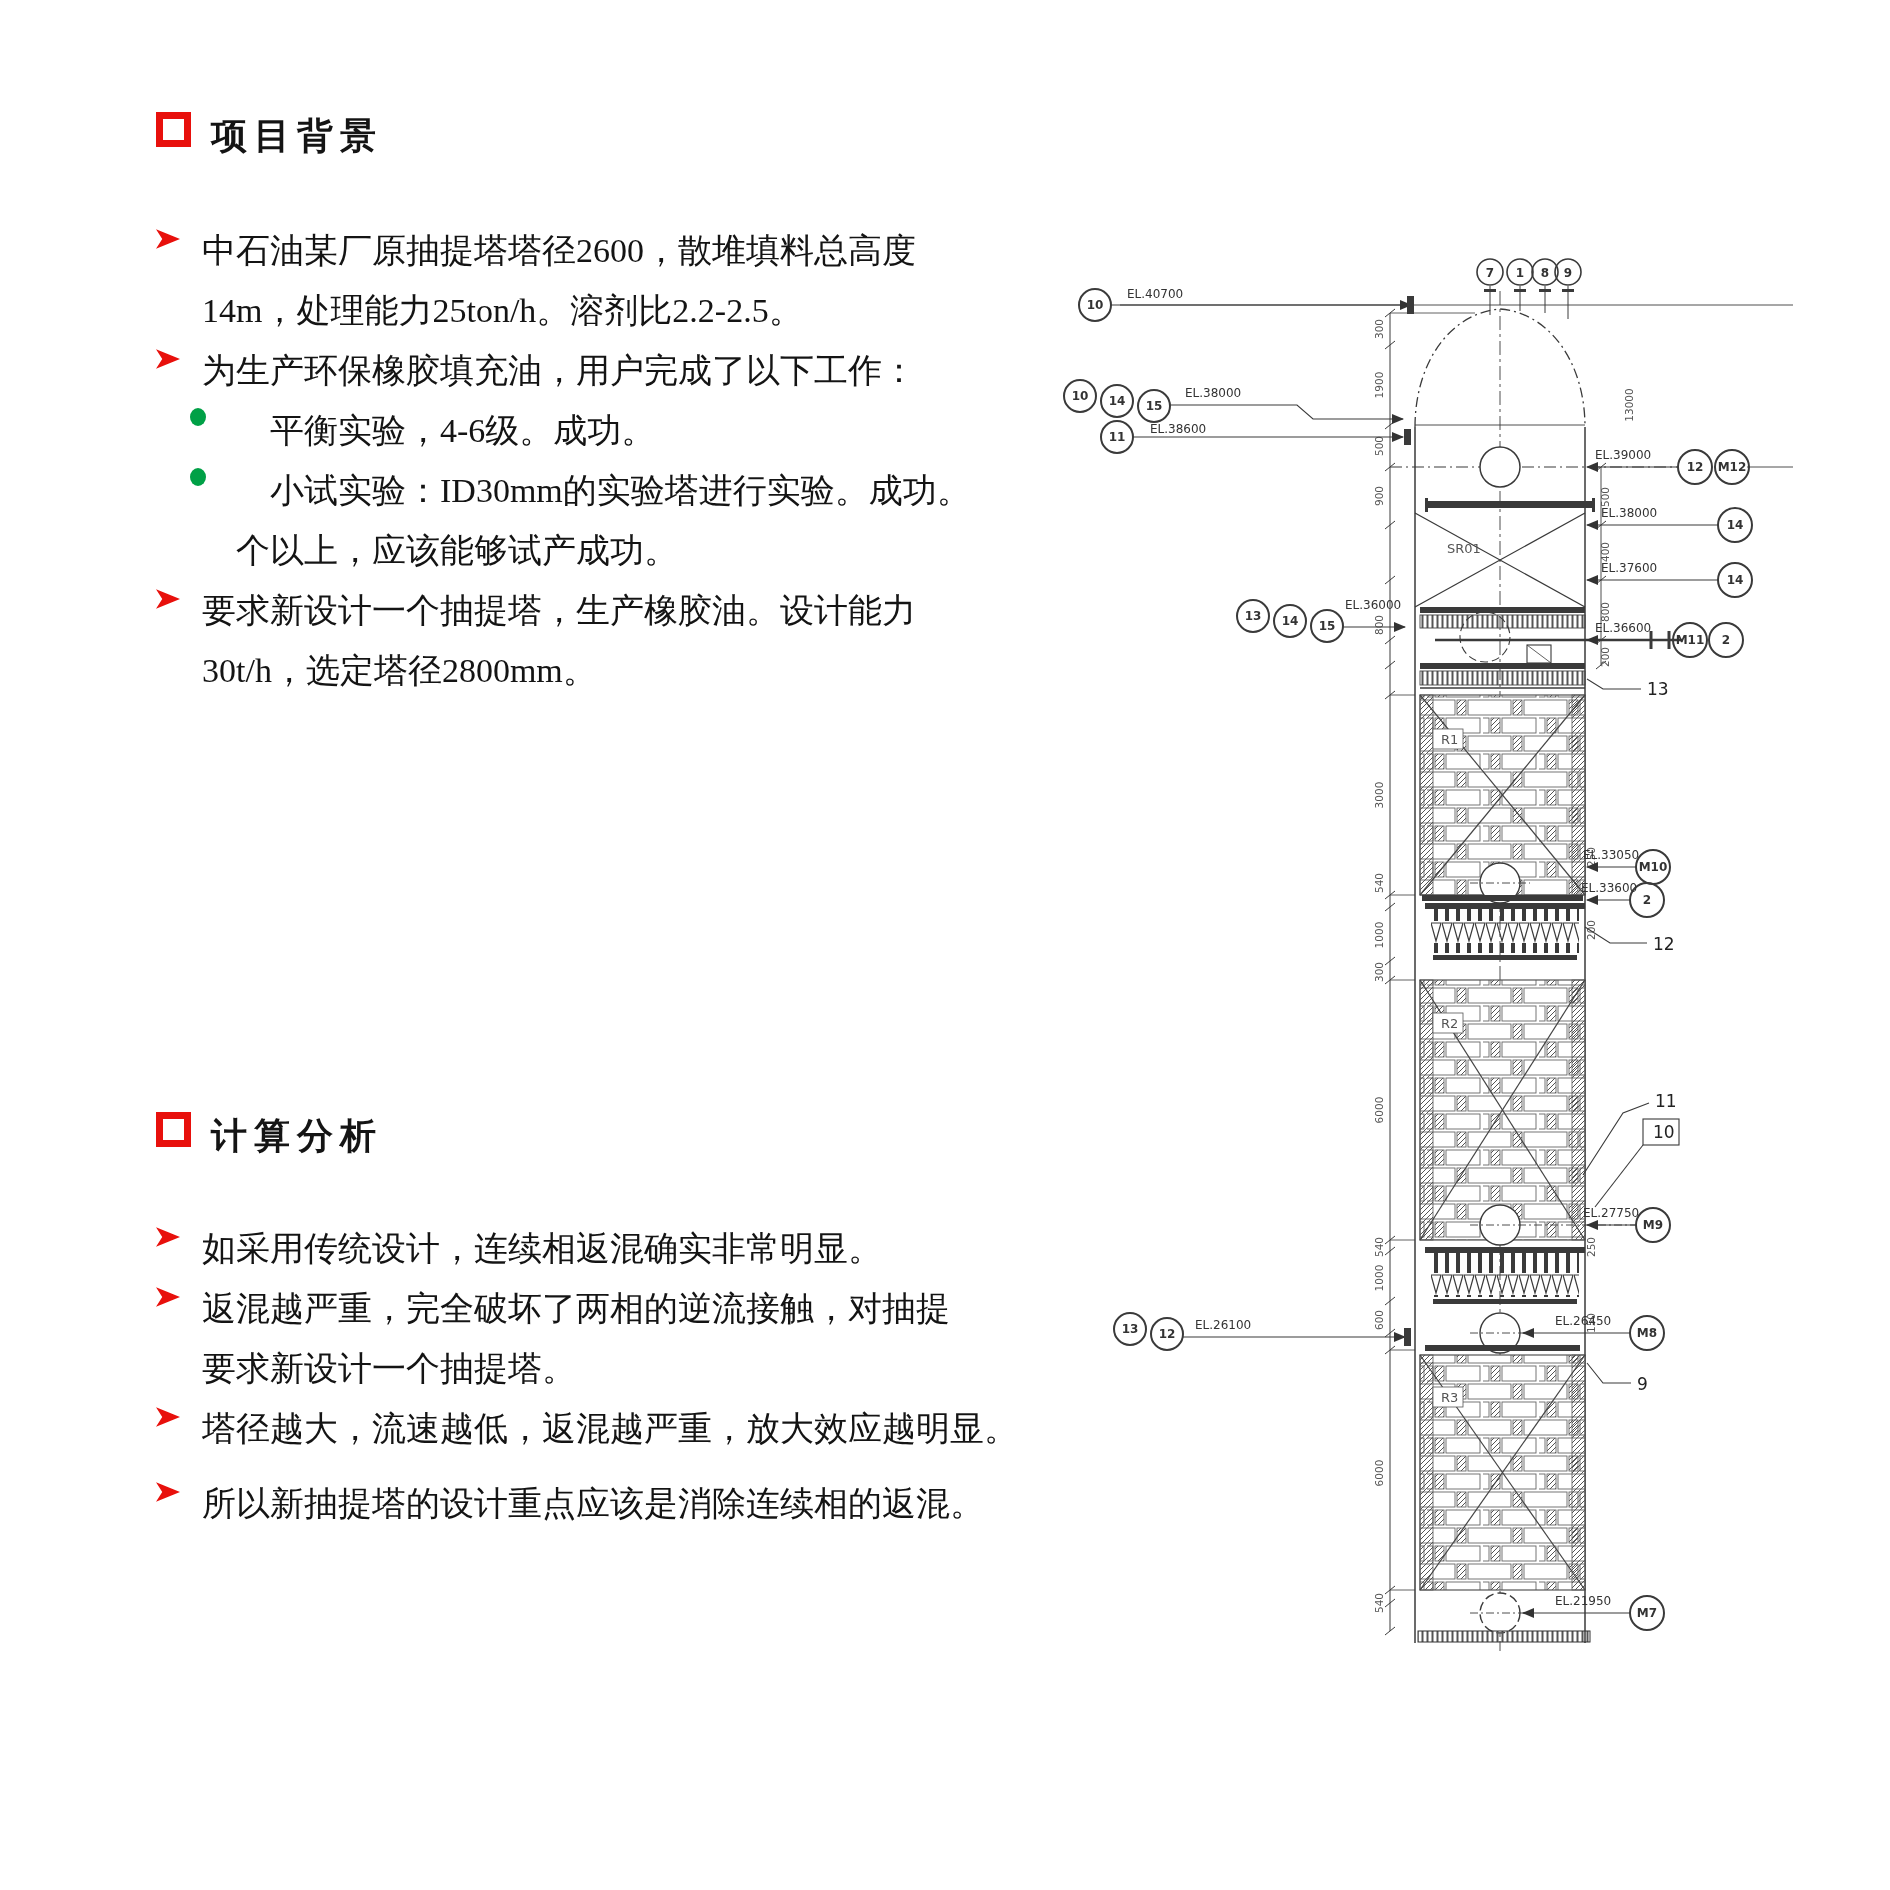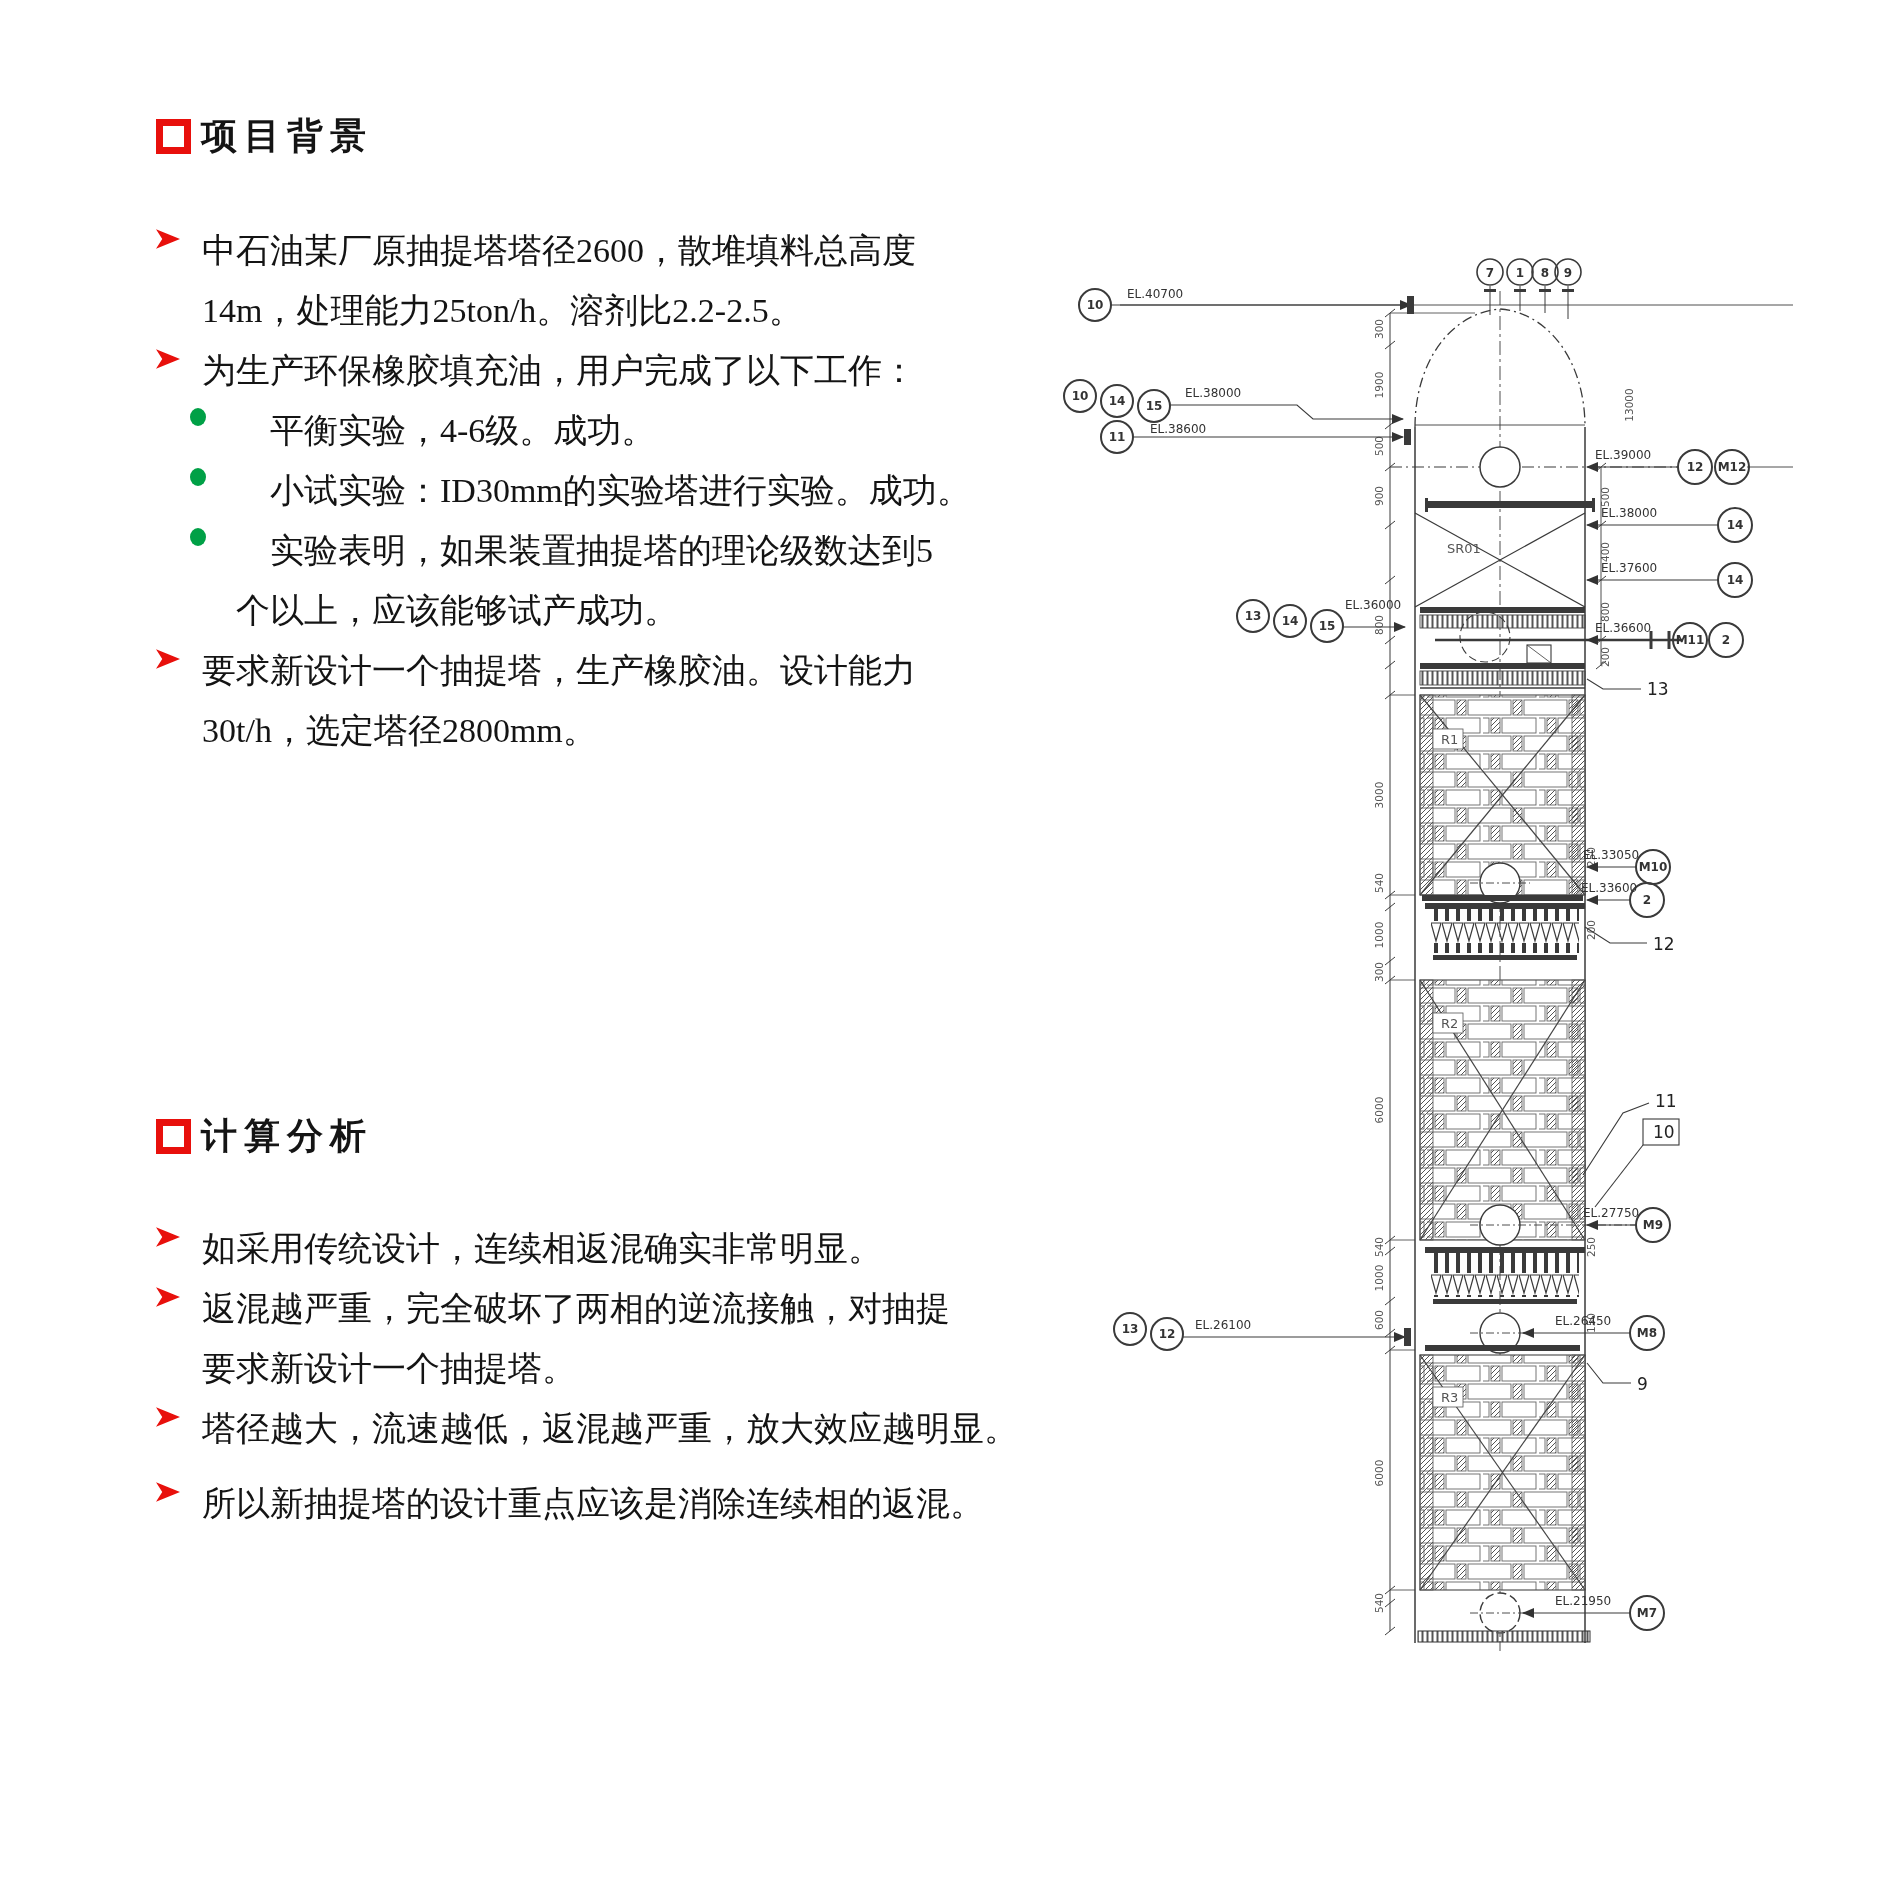--- a/index.html
+++ b/index.html
@@ -3,21 +3,21 @@
 <meta charset="utf-8">
 <style>
   html,body{margin:0;padding:0;}
   body{
     width:1890px;height:1890px;position:relative;overflow:hidden;
     background:#ffffff;
     font-family:"Liberation Serif","DejaVu Serif",serif;
     color:#141414;
   }
   .section-title{
-    position:absolute;display:flex;align-items:center;gap:10px;
+    position:absolute;display:flex;gap:20px;
     font-size:36px;font-weight:bold;letter-spacing:7px;
   }
   .red-square{
     width:21px;height:21px;border:7px solid #e8100c;flex:0 0 auto;
   }
   .bullet-list{position:absolute;width:1000px;}
   .line{display:flex;align-items:flex-start;height:60px;white-space:nowrap;}
   .mk{flex:0 0 46px;display:flex;align-items:center;}
   .mk-arrow::before{
     content:"";display:block;width:24px;height:22px;background:#e8100c;
@@ -61,24 +61,20 @@
     </div>
   <div class="line">
       <span class="mk mk-dot"></span>
       <span class="txt">平衡实验，4-6级。成功。</span>
     </div>
   <div class="line">
       <span class="mk mk-dot"></span>
       <span class="txt">小试实验：ID30mm的实验塔进行实验。成功。</span>
     </div>
   <div class="line">
-      <span class="mk mk-dot"></span>
-      <span class="txt">实验表明，如果装置抽提塔的理论级数达到5</span>
-    </div>
-  <div class="line">
       <span class="mk mk-none" style="flex-basis:80px;"></span>
       <span class="txt">个以上，应该能够试产成功。</span>
     </div>
   <div class="line">
       <span class="mk mk-arrow"></span>
       <span class="txt">要求新设计一个抽提塔，生产橡胶油。设计能力</span>
     </div>
   <div class="line">
       <span class="mk mk-none"></span>
       <span class="txt">30t/h，选定塔径2800mm。</span>

